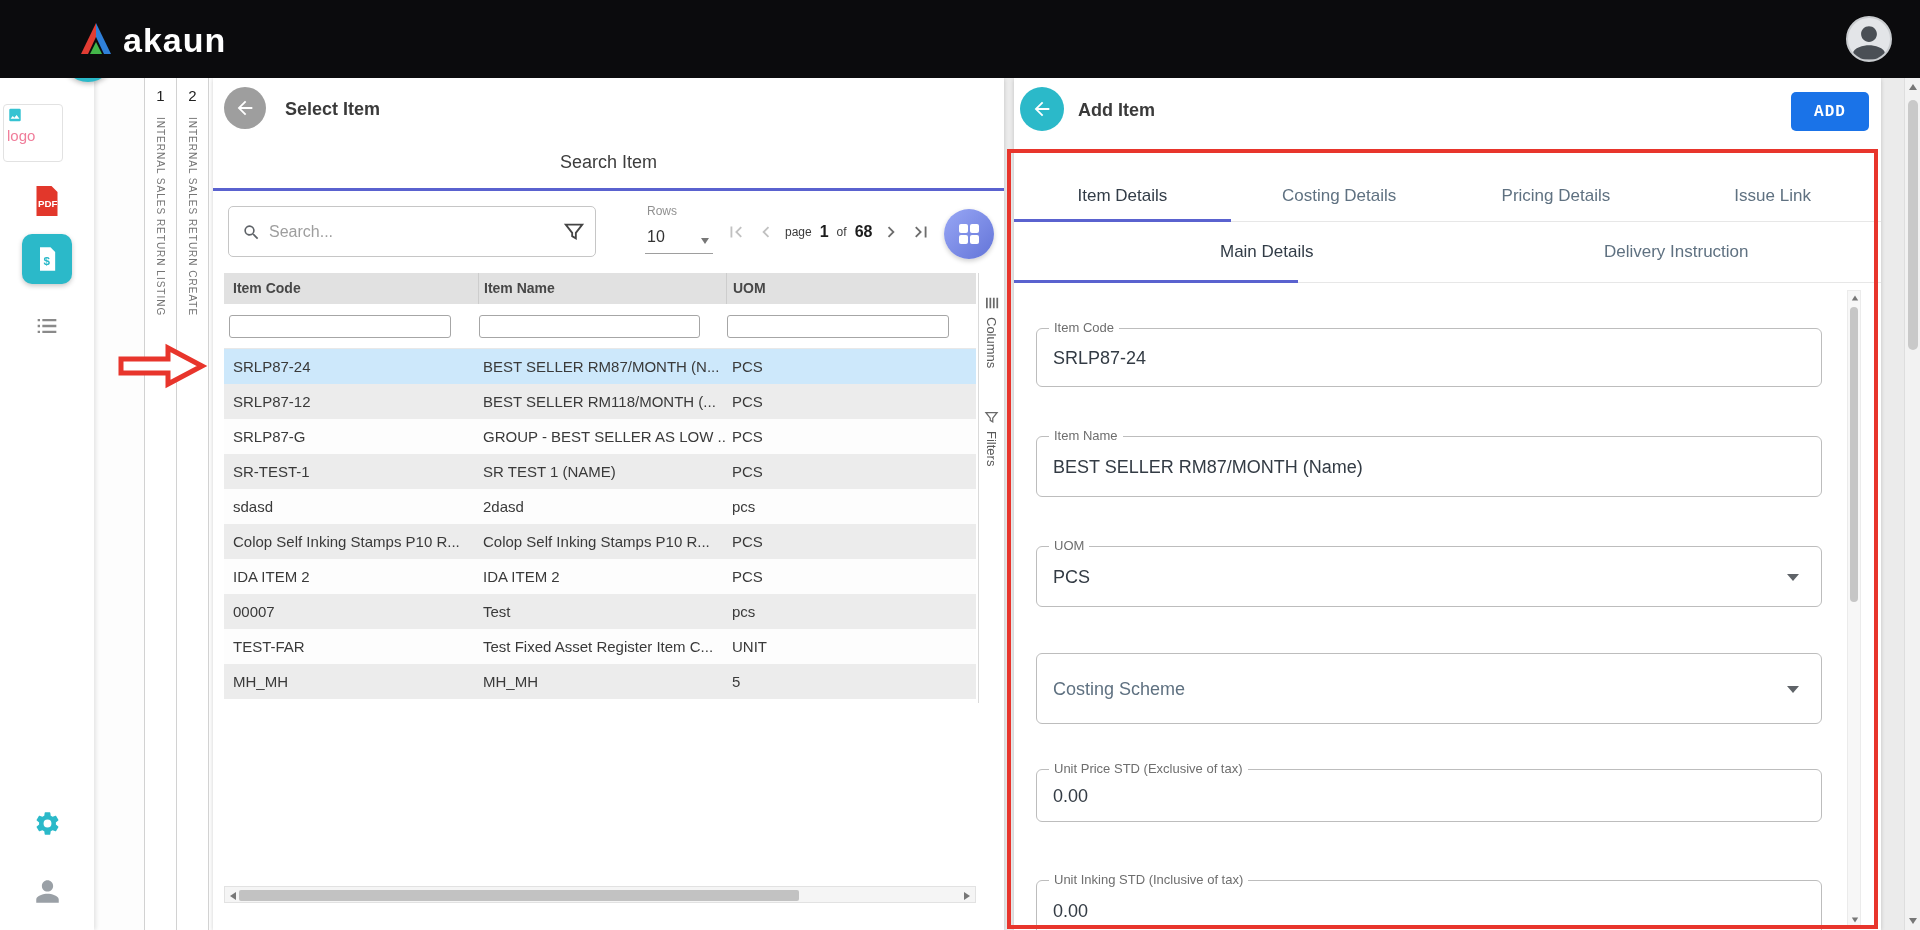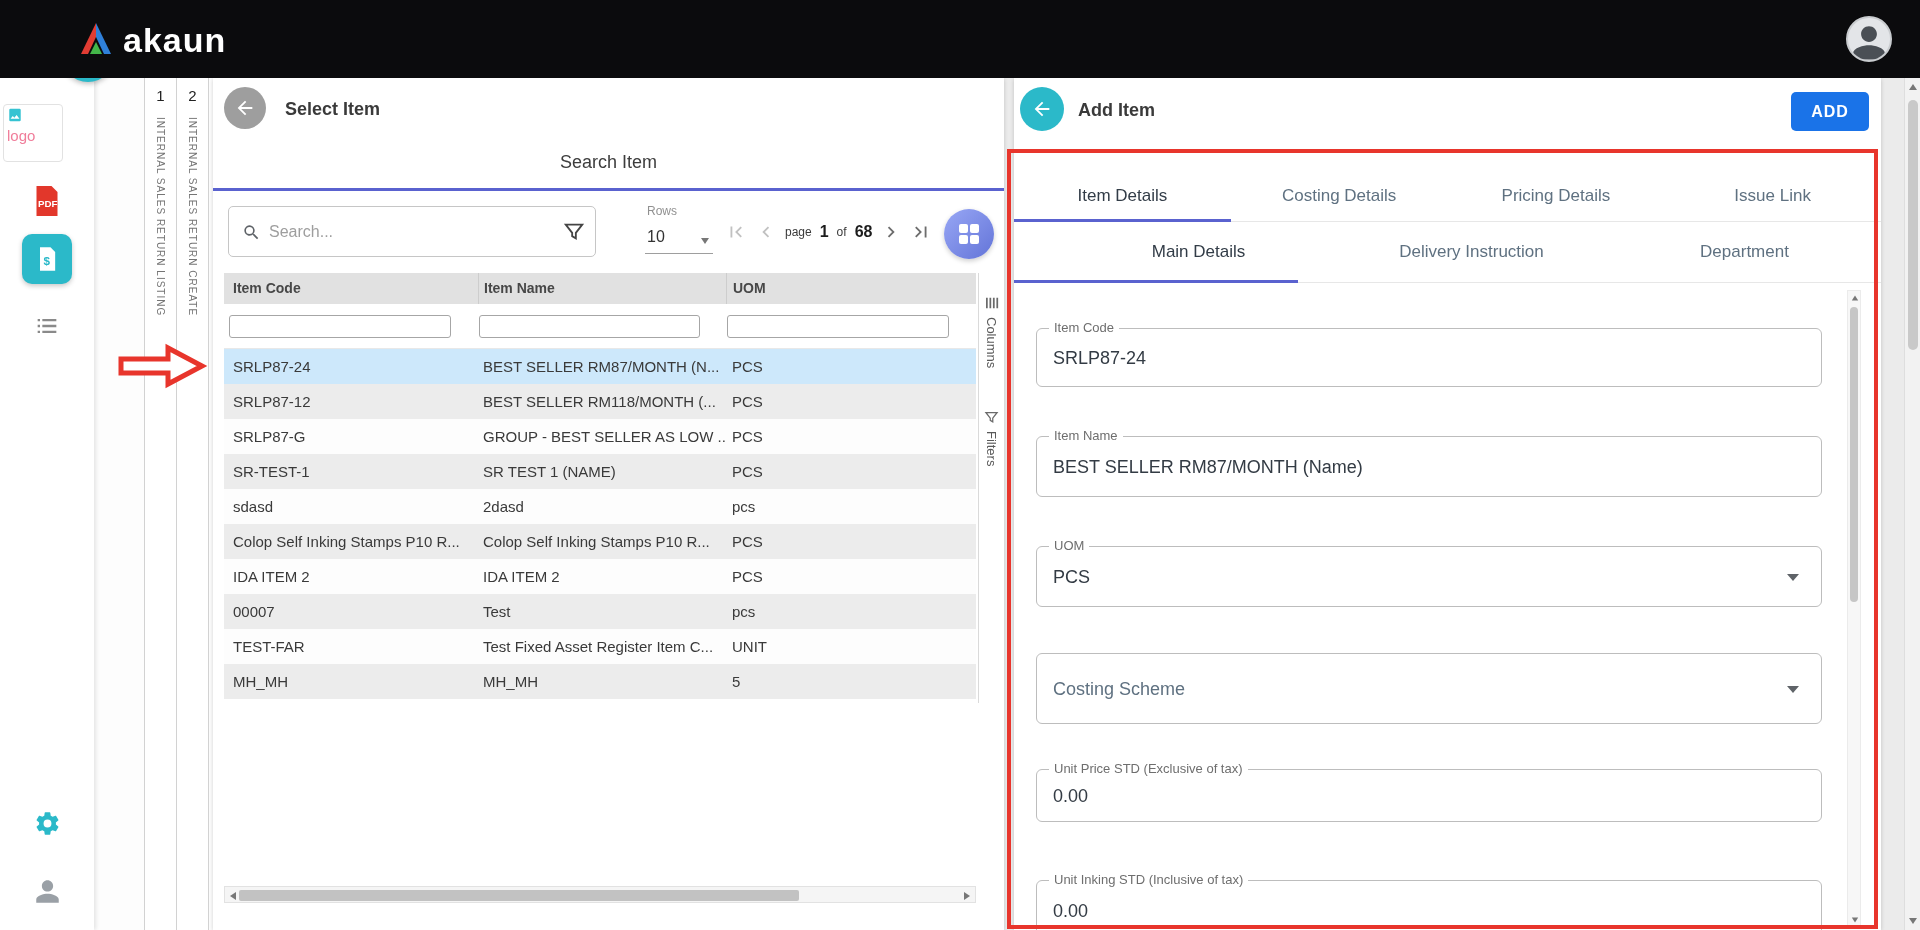--- a/index.html
+++ b/index.html
@@ -111,21 +111,21 @@
   #hs-right { position:absolute; right:5px; top:5px; cursor:pointer; }
 
   
   #panel-right { position:absolute; left:1014px; top:78px; width:867px; height:852px; background:#fff;
                  box-shadow:0 1px 4px rgba(0,0,0,.18); z-index:6; overflow:hidden; }
   #pr-back { position:absolute; left:6px; top:9px; width:44px; height:44px; border-radius:50%;
              background:#2bb9c9; display:flex; align-items:center; justify-content:center; cursor:pointer; }
   #pr-title { position:absolute; left:64px; top:22px; font-size:18px; color:#3a3a3a; font-weight:bold; }
   #add-btn { position:absolute; left:777px; top:14px; width:78px; height:39px; background:#1a73e8; color:#fff;
              font-size:16px; font-weight:bold; letter-spacing:1px; border:none; border-radius:5px;
-             cursor:pointer; font-family:Liberation Sans, sans-serif; }
+             cursor:pointer; font-family:Liberation Mono, monospace; }
 
   #tabs4 { position:absolute; left:0; top:93px; width:867px; height:51px; display:flex;
            border-bottom:1px solid #e7e7e7; }
   .tab4 { flex:1; display:flex; align-items:center; justify-content:center; font-size:17px;
           color:#5f7181; cursor:pointer; }
   .tab4.active { color:#323c47; }
   #tabs4-underline { position:absolute; left:0; top:141px; width:217px; height:3px; background:#5a62cf; }
 
   #tabs3 { position:absolute; left:0; top:144px; width:867px; height:61px; display:flex;
            border-bottom:1px solid #e7e7e7;padding-left:48px; }
@@ -418,21 +418,20 @@
     <div class="tab4 active">Item Details</div>
     <div class="tab4">Costing Details</div>
     <div class="tab4">Pricing Details</div>
     <div class="tab4">Issue Link</div>
   </div>
   <div id="tabs4-underline"></div>
 
   <div id="tabs3">
     <div class="tab3 active">Main Details</div>
     <div class="tab3">Delivery Instruction</div>
-    <div class="tab3">Department</div>
   </div>
   <div id="tabs3-underline"></div>
 
   <div id="f1" class="field">
     <span class="flabel">Item Code</span>
     <span class="fvalue">SRLP87-24</span>
   </div>
   <div id="f2" class="field">
     <span class="flabel">Item Name</span>
     <span class="fvalue">BEST SELLER RM87/MONTH (Name)</span>

